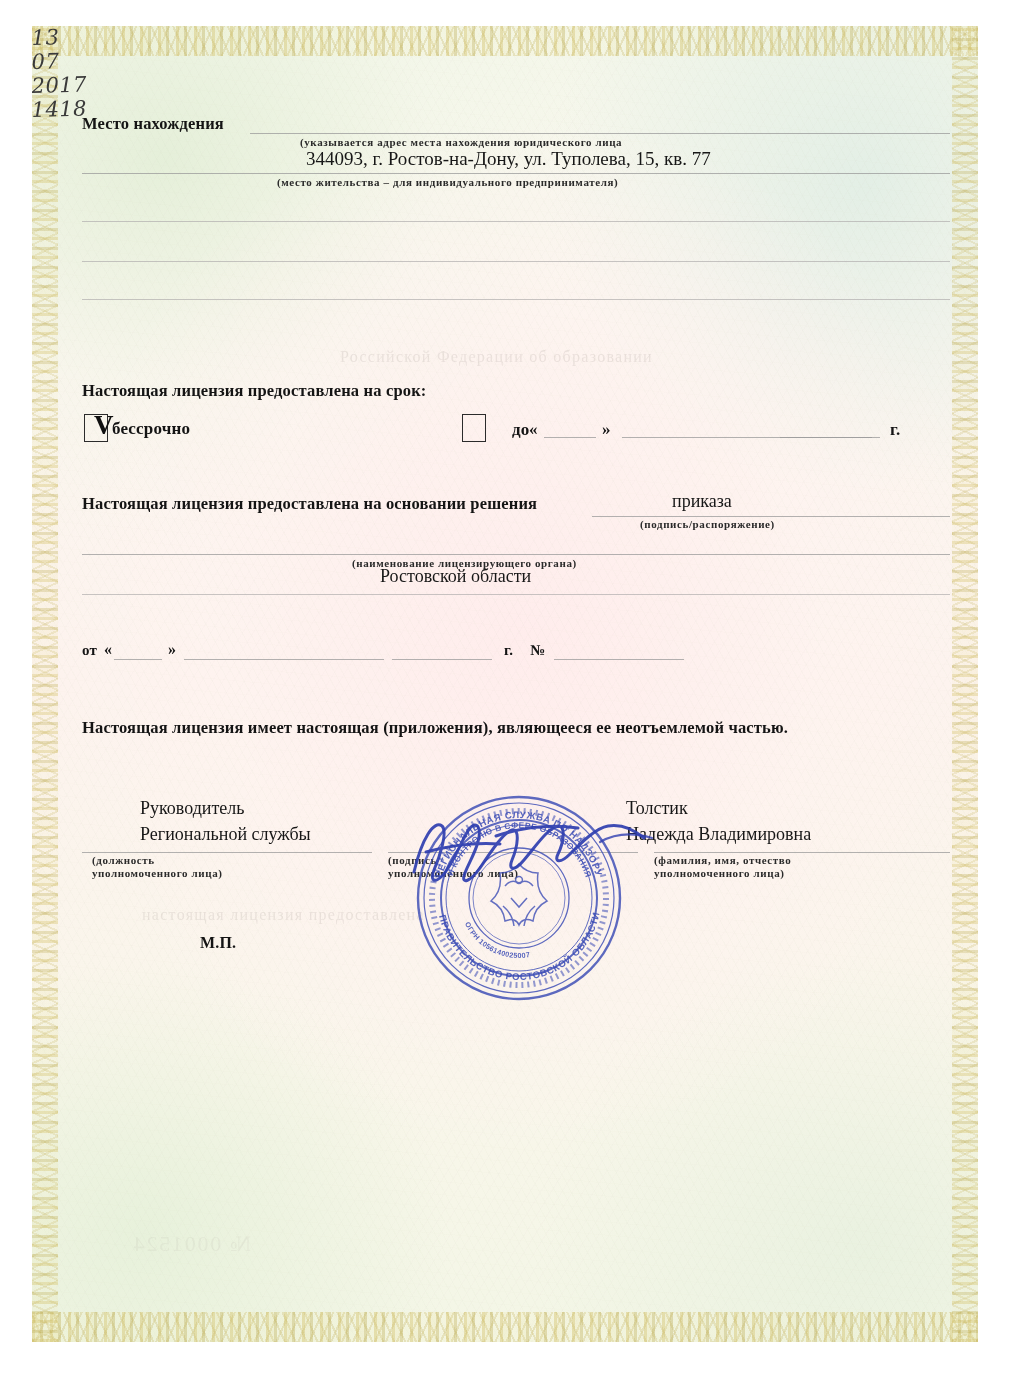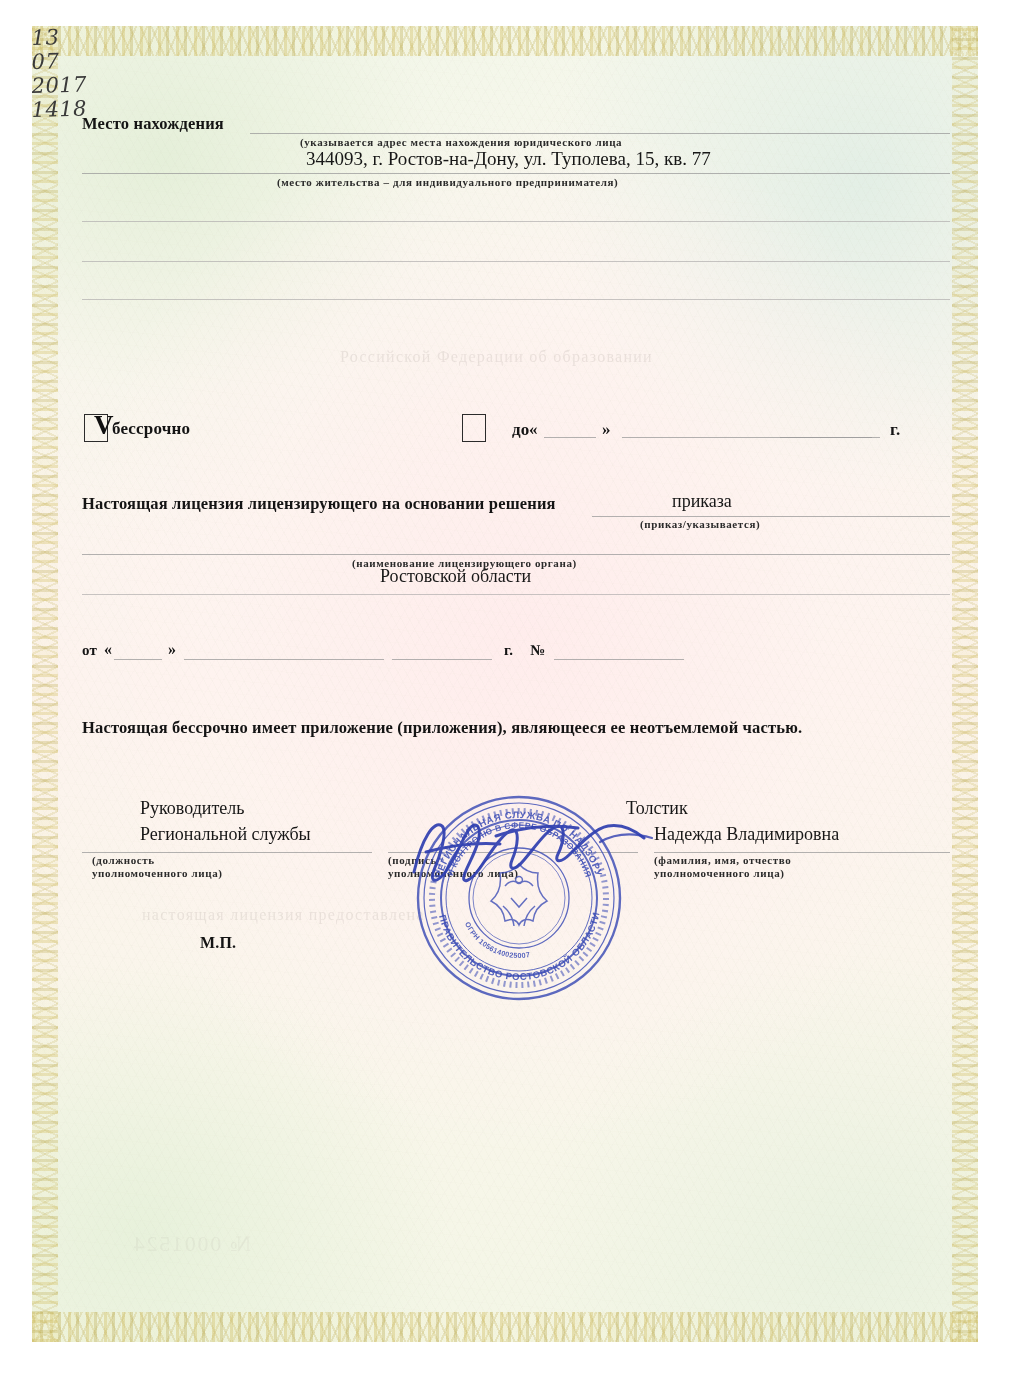--- a/index.html
+++ b/index.html
@@ -211,38 +211,39 @@
 
       <div class="row value" style="left:248px; top:122px;margin-left:26px;">344093, г. Ростов-на-Дону, ул. Туполева, 15, кв. 77</div>
 
       <div class="rule" style="left:50px; top:147px; width:868px;"></div>
       <div class="row cap" style="left:245px; top:150px; width:420px;">(место жительства – для индивидуального предпринимателя)</div>
 
       <div class="rule rule-soft" style="left:50px; top:195px; width:868px;"></div>
       <div class="rule rule-soft" style="left:50px; top:235px; width:868px;"></div>
       <div class="rule rule-soft" style="left:50px; top:273px; width:868px;"></div>
 
+      <div class="row lbl" style="left:50px; top:355px;">Настоящая лицензия предоставлена на срок:</div>
 
       <div class="cbox" style="left:52px; top:388px;"></div>
       <div class="tick" style="left:62px; top:386px;">V</div>
       <div class="row lbl" style="left:80px; top:393px; font-size:17px;">бессрочно</div>
 
       <div class="cbox" style="left:430px; top:388px;"></div>
       <div class="row lbl" style="left:468px; top:394px; font-size:17px;margin-left:12px;">до</div>
       <div class="row lbl" style="left:497px; top:394px; font-size:17px;">«</div>
       <div class="rule" style="left:512px; top:411px; width:52px;"></div>
       <div class="row lbl" style="left:570px; top:394px; font-size:17px;">»</div>
       <div class="rule" style="left:590px; top:411px; width:250px;"></div>
       <div class="rule" style="left:748px; top:411px; width:100px;"></div>
       <div class="row lbl" style="left:858px; top:394px; font-size:17px;">г.</div>
 
-      <div class="row lbl" style="left:50px; top:468px;">Настоящая лицензия лицензирующего на основании решения</div>
+      <div class="row lbl" style="left:50px; top:468px;">Настоящая лицензия предоставлена на основании решения</div>
       <div class="row value value-sm" style="left:640px; top:465px;">приказа</div>
       <div class="rule" style="left:560px; top:490px; width:358px;"></div>
-      <div class="row cap" style="left:608px; top:492px; width:250px;">(приказ/указывается)</div>
+      <div class="row cap" style="left:608px; top:492px; width:250px;">(подпись/распоряжение)</div>
 
       <div class="rule" style="left:50px; top:528px; width:868px;"></div>
       <div class="row cap" style="left:320px; top:531px; width:330px;">(наименование лицензирующего органа)</div>
 
       <div class="row value value-sm" style="left:348px; top:540px;">Ростовской области</div>
 
       <div class="rule rule-soft" style="left:50px; top:568px; width:868px;"></div>
 
       <div class="row lbl" style="left:50px; top:616px; font-size:15px;">от</div>
       <div class="row lbl" style="left:72px; top:615px; font-size:16px;">«</div>
@@ -254,34 +255,34 @@
       <div class="rule" style="left:152px; top:633px; width:200px;"></div>
 
       <div class="hand" style="left:340px; top:609px;">2017</div>
       <div class="rule" style="left:360px; top:633px; width:100px;"></div>
       <div class="row lbl" style="left:472px; top:616px; font-size:15px;">г.</div>
 
       <div class="row lbl" style="left:498px; top:616px; font-size:15px;">№</div>
       <div class="hand" style="left:530px; top:608px;">1418</div>
       <div class="rule" style="left:522px; top:633px; width:130px;"></div>
 
-      <div class="row lbl" style="left:50px; top:692px;">Настоящая бессрочно имеет приложение (приложения), являющееся ее неотъемлемой частью.</div>
+      <div class="row lbl" style="left:50px; top:692px;">Настоящая лицензия имеет настоящая (приложения), являющееся ее неотъемлемой частью.</div>
 
       <div class="row value value-sm" style="left:108px; top:772px;">Руководитель</div>
       <div class="row value value-sm" style="left:108px; top:798px;">Региональной службы</div>
       <div class="rule" style="left:50px; top:826px; width:290px;"></div>
       <div class="row cap" style="left:60px; top:828px; width:270px;">(должность</div>
       <div class="row cap" style="left:60px; top:841px; width:270px;">уполномоченного лица)</div>
 
       <div class="rule" style="left:356px; top:826px; width:250px;"></div>
       <div class="row cap" style="left:356px; top:828px; width:250px;">(подпись</div>
       <div class="row cap" style="left:356px; top:841px; width:250px;">уполномоченного лица)</div>
 
       <div class="row value value-sm" style="left:594px; top:772px;">Толстик</div>
-      <div class="row value value-sm" style="left:594px; top:798px;margin-left:28px;">Надежда Владимировна</div>
+      <div class="row value value-sm" style="left:594px; top:798px;">Надежда Владимировна</div>
       <div class="rule" style="left:622px; top:826px; width:296px;"></div>
       <div class="row cap" style="left:622px; top:828px; width:296px;">(фамилия, имя, отчество</div>
       <div class="row cap" style="left:622px; top:841px; width:296px;">уполномоченного лица)</div>
 
       <div class="row lbl" style="left:168px; top:908px; font-size:16px;">М.П.</div>
 
       <svg class="seal" viewBox="0 0 208 208">
         <defs>
           <path id="arcTop" d="M 24,104 A 80,80 0 0 1 184,104"></path>
           <path id="arcTop2" d="M 34,104 A 70,70 0 0 1 174,104"></path>

